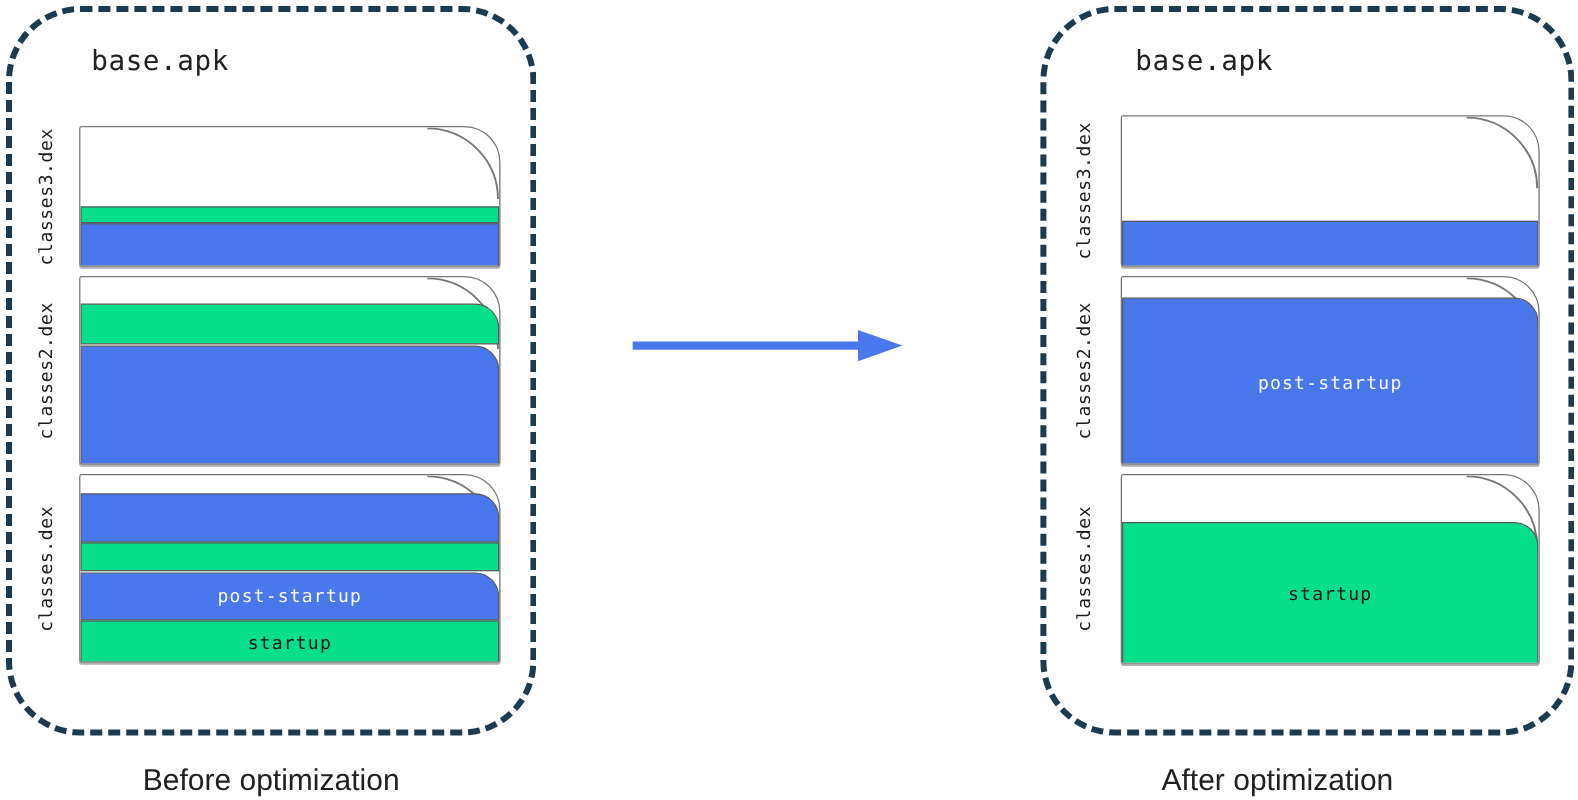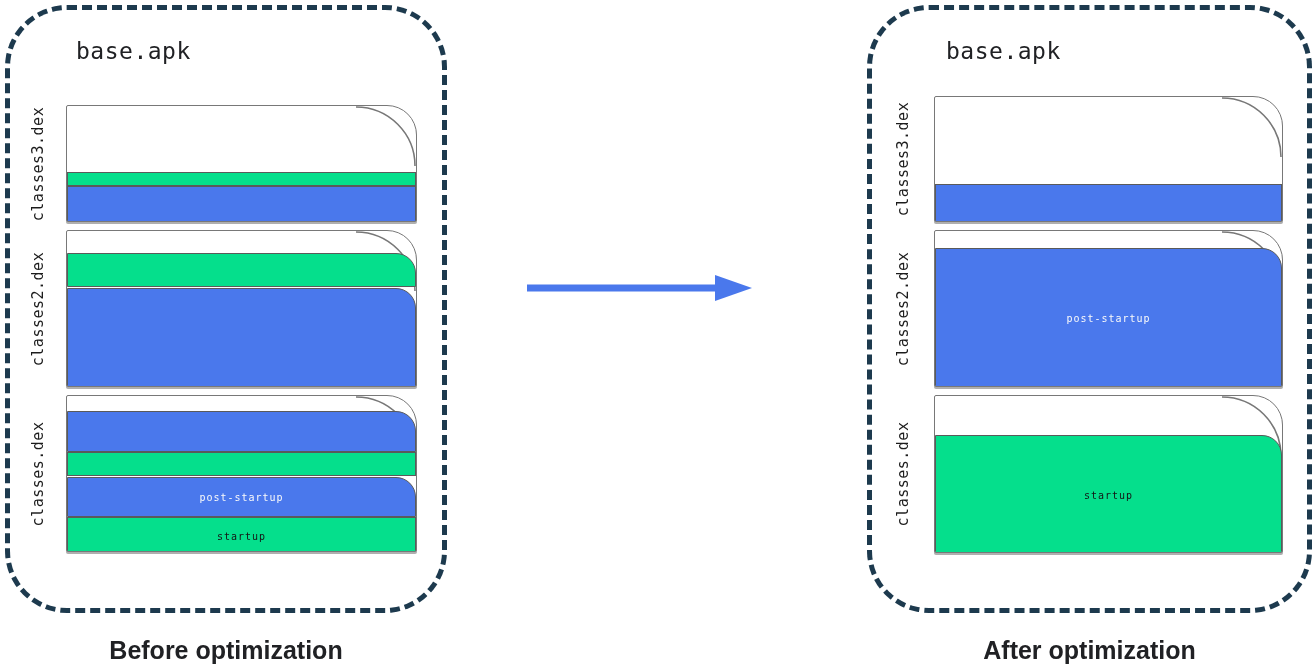--- a/index.html
+++ b/index.html
@@ -64,34 +64,34 @@
   .seg{
     position:relative;width:100%;flex:0 0 auto;
     display:flex;align-items:center;justify-content:center;
   }
   .seg-white{background:transparent;border:none}
   .seg-blue{background:var(--blue);border:1px solid var(--band-border)}
   .seg-green{background:var(--green);border:1px solid var(--band-border)}
   .seg-curl{border-top-right-radius:20px;margin-top:1px}
   .seg-label{
     font-family:"DejaVu Sans Mono","Liberation Mono",monospace;
-    font-size:10px;letter-spacing:1px;white-space:nowrap;
+    font-size:15px;letter-spacing:1px;white-space:nowrap;
   }
   .seg-blue .seg-label{color:var(--label-on-blue)}
   .seg-green .seg-label{color:var(--label-on-green)}
   .arrow{position:absolute;left:527px;top:272px;width:226px;height:32px}
   .arrow line{stroke:var(--blue);stroke-width:7}
   .arrow polygon{fill:var(--blue)}
   .caption{
     position:absolute;top:636px;
     text-align:center;
-    font-size:25px;color:var(--text);font-weight:bold;
+    font-size:25px;color:var(--text);
   }
   .caption-before{left:5px;width:442px}
-  .caption-after{left:867px;width:445px}
+  .caption-after{left:842px;width:445px}
 </style>
 </head>
 <body>
 
 <div class="canvas">
 
   <section class="panel panel-before">
     <h2 class="apk-title">base.apk</h2>
     <div class="files">
         <div class="file">

